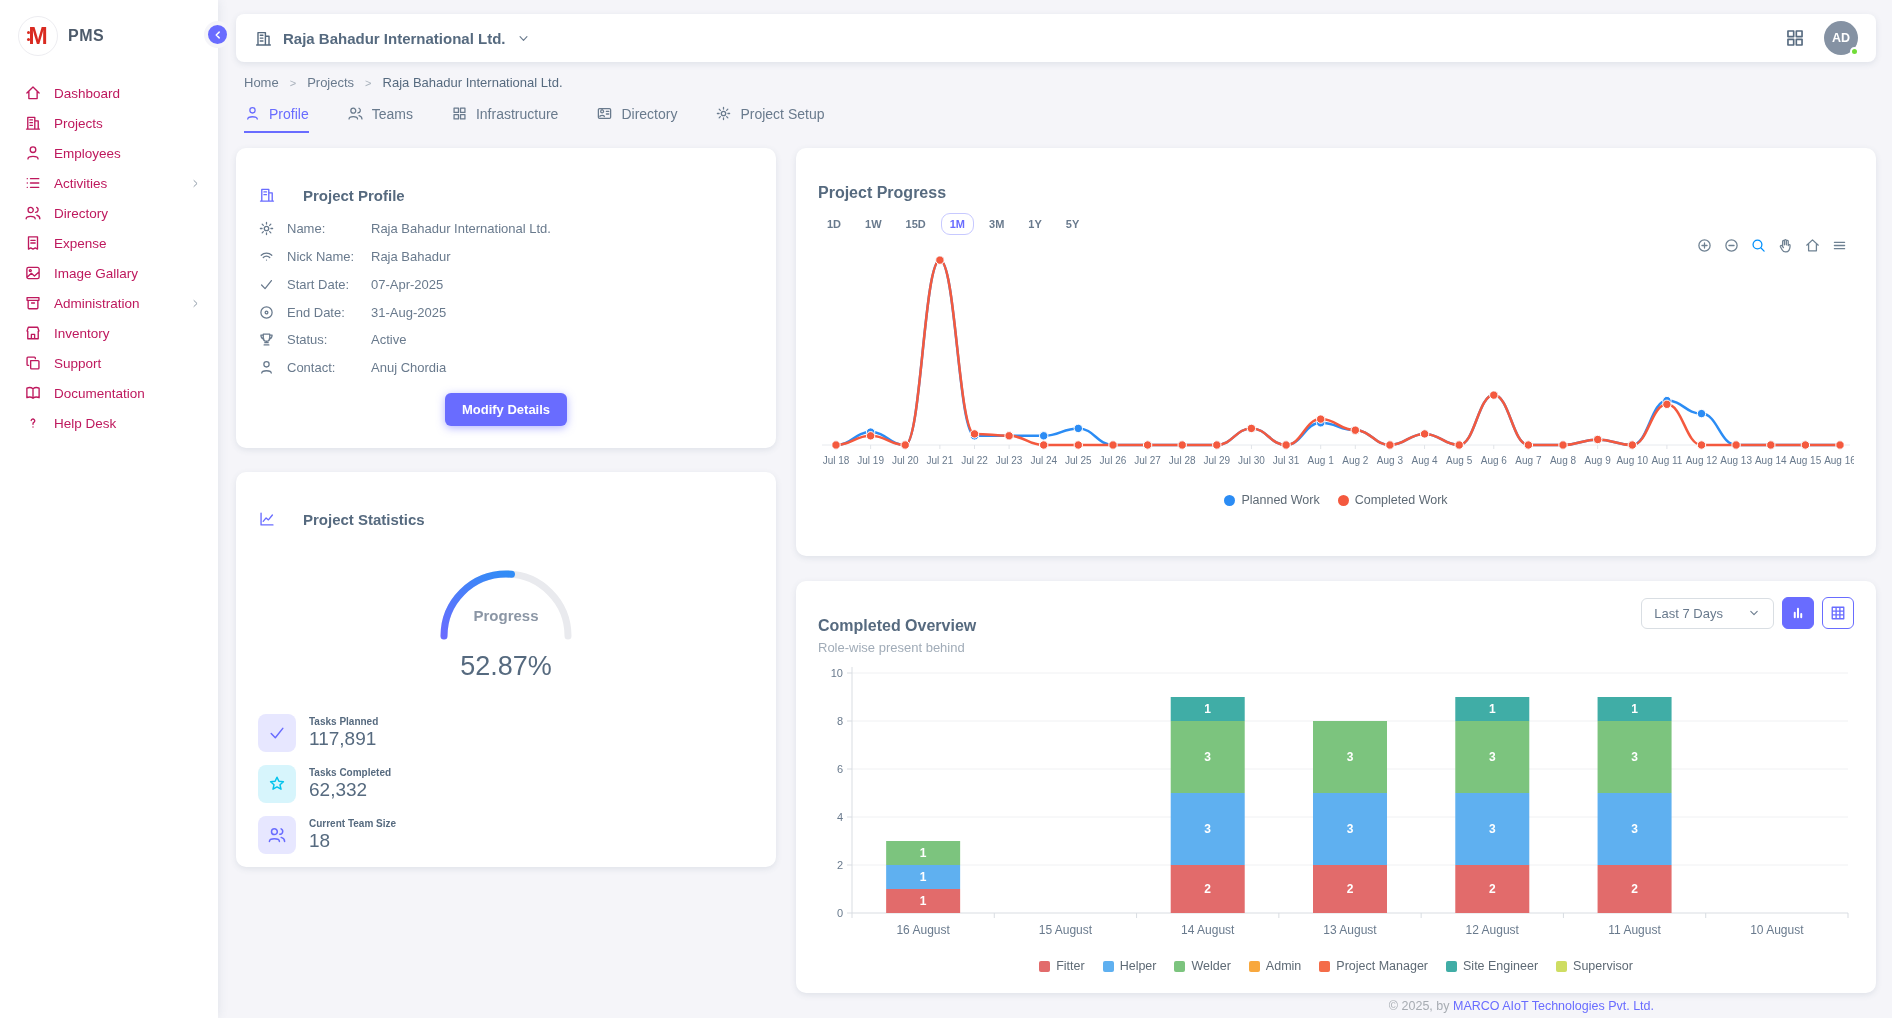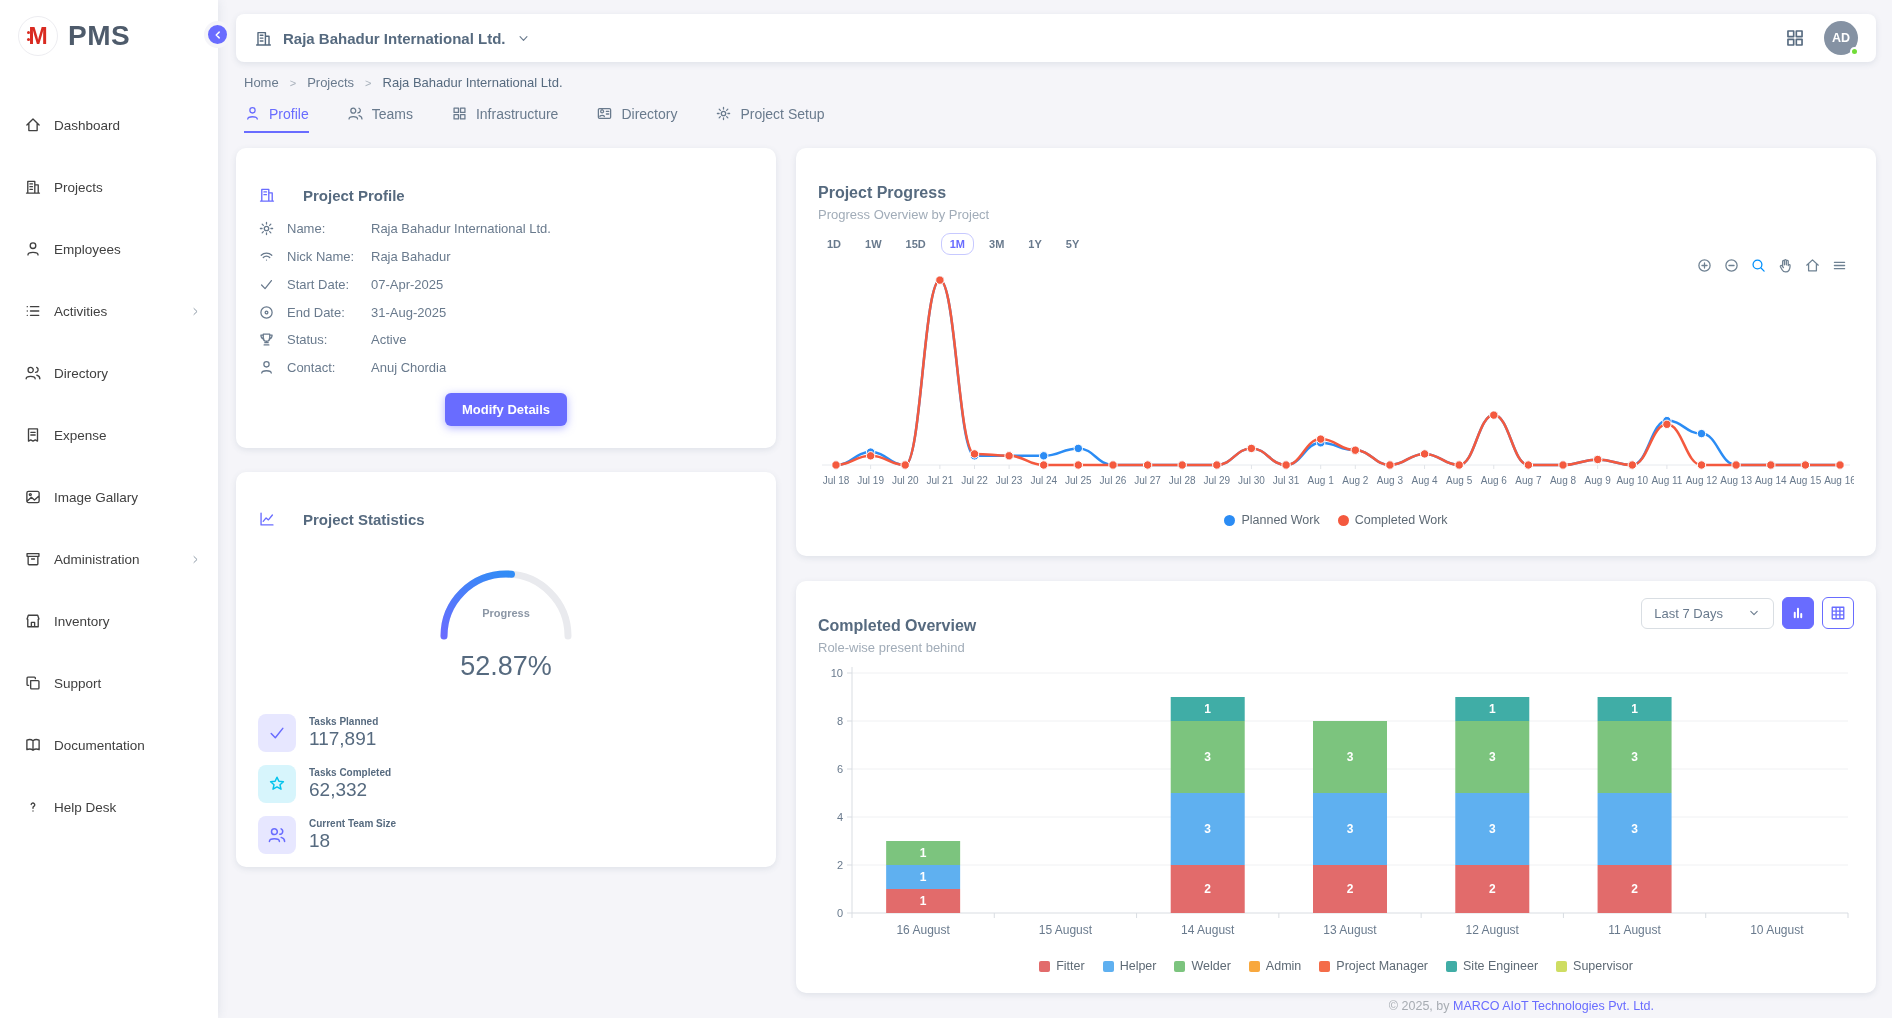--- a/index.html
+++ b/index.html
@@ -4,23 +4,23 @@
 <style>
   * { margin:0; padding:0; box-sizing:border-box; }
   html,body { width:1892px; height:1018px; overflow:hidden; }
   body { font-family:"Liberation Sans", sans-serif; background:#f5f5f9; display:flex; }
 
   
   aside { width:218px; flex-shrink:0; background:#fff; box-shadow:0 0 10px rgba(67,89,113,.12); z-index:2; }
   .logo-row { display:flex; align-items:center; gap:10px; padding:16px 18px 16px; }
   .logo-badge { width:40px; height:40px; border-radius:50%; border:1px solid #ededf1; display:flex; align-items:center; justify-content:center; color:#d92b21; font-weight:800; font-size:23px; position:relative; }
   .logo-badge::before { content:""; position:absolute; left:8px; top:14px; width:3px; height:3px; border-radius:50%; background:#d92b21; box-shadow:0 7px 0 #d92b21, 3px 3.5px 0 #d92b21; }
-  .app-name { font-size:28px; font-weight:800; color:#4e5b6b; letter-spacing:.5px; }
+  .app-name { font-size:16px; font-weight:800; color:#4e5b6b; letter-spacing:.5px; }
   nav { padding-top:6px; }
-  .nav-item { display:flex; align-items:center; gap:12px; height:30px; padding:0 16px 0 24px; color:#404040; font-size:13.5px; cursor:pointer;margin-top:32px; }
+  .nav-item { display:flex; align-items:center; gap:12px; height:30px; padding:0 16px 0 24px; color:#be185d; font-size:13.5px; cursor:pointer; }
   .nav-item svg { width:18px; height:18px; flex-shrink:0; }
   .nav-item .chev { margin-left:auto; width:13px; height:13px; color:#8b97a5; }
 
   .collapse-btn { position:fixed; left:204px; top:21px; width:27px; height:27px; border-radius:50%; background:#696cff; border:4px solid #f5f5f9; color:#fff; display:flex; align-items:center; justify-content:center; cursor:pointer; z-index:5; padding:0; }
   .collapse-btn svg { width:12px; height:12px; }
 
   
   main { flex:1; position:relative; }
   .topbar { margin:14px 16px 0 18px; height:48px; background:#fff; border-radius:8px; box-shadow:0 2px 6px rgba(67,89,113,.12); display:flex; align-items:center; justify-content:space-between; padding:0 18px; }
   .company { display:flex; align-items:center; gap:10px; color:#566a7f; font-size:15px; font-weight:600; cursor:pointer; }
@@ -52,21 +52,21 @@
   .profile-card { padding:18px 22px; height:300px; }
   .fields { margin-top:16px; display:flex; flex-direction:column; gap:9px; }
   .field { display:flex; gap:12px; font-size:13px; color:#697a8d; align-items:flex-start; line-height:1.45; }
   .field svg { width:17px; height:17px; flex-shrink:0; color:#697a8d; }
   .field-label { width:72px; flex-shrink:0; }
   .field-value { flex:1; }
   .modify-btn { display:block; margin:15px auto 0; background:#696cff; color:#fff; font-size:13px; font-weight:600; border:none; border-radius:6px; padding:9px 17px; box-shadow:0 2px 8px rgba(105,108,255,.5); cursor:pointer; font-family:inherit; }
 
   .stats-card { padding:18px 22px; height:395px; }
   .gauge-wrap { width:160px; margin:24px auto 0; text-align:center; position:relative; }
-  .gauge-label { position:absolute; left:0; right:0; top:55px; font-size:11px; font-weight:700; color:#8b96a5; }
+  .gauge-label { position:absolute; left:0; right:0; top:55px; font-size:15px; font-weight:700; color:#8b96a5; }
   .gauge-value { font-size:27px; color:#566a7f; margin-top:3px; }
   .stat-items { margin-top:32px; display:flex; flex-direction:column; gap:13px; }
   .stat-item { display:flex; gap:13px; align-items:center; }
   .stat-icon { width:38px; height:38px; border-radius:8px; display:flex; align-items:center; justify-content:center; }
   .stat-icon svg { width:20px; height:20px; }
   .stat-label { font-size:10px; font-weight:700; color:#566a7f; }
   .stat-value { font-size:19px; color:#566a7f; margin-top:1px; }
 
   .progress-card { padding:16px 22px 8px; height:408px; }
   .chart-sub { font-size:13px; color:#a1acb8; margin-top:5px; }
@@ -369,21 +369,20 @@
           </div>
       </section>
 
     </div>
     <div class="col-right">
 
       <section class="card progress-card">
         <div class="card-title" style="font-size:16px;">
             <span>Project Progress</span>
           </div>
-        <div class="chart-sub">Progress Overview by Project</div>
         <div class="ranges" id="range-buttons">
             <button class="range-btn">1D</button>
             <button class="range-btn">1W</button>
             <button class="range-btn">15D</button>
             <button class="range-btn active">1M</button>
             <button class="range-btn">3M</button>
             <button class="range-btn">1Y</button>
             <button class="range-btn">5Y</button>
           </div>
         <div class="chart-zone">

